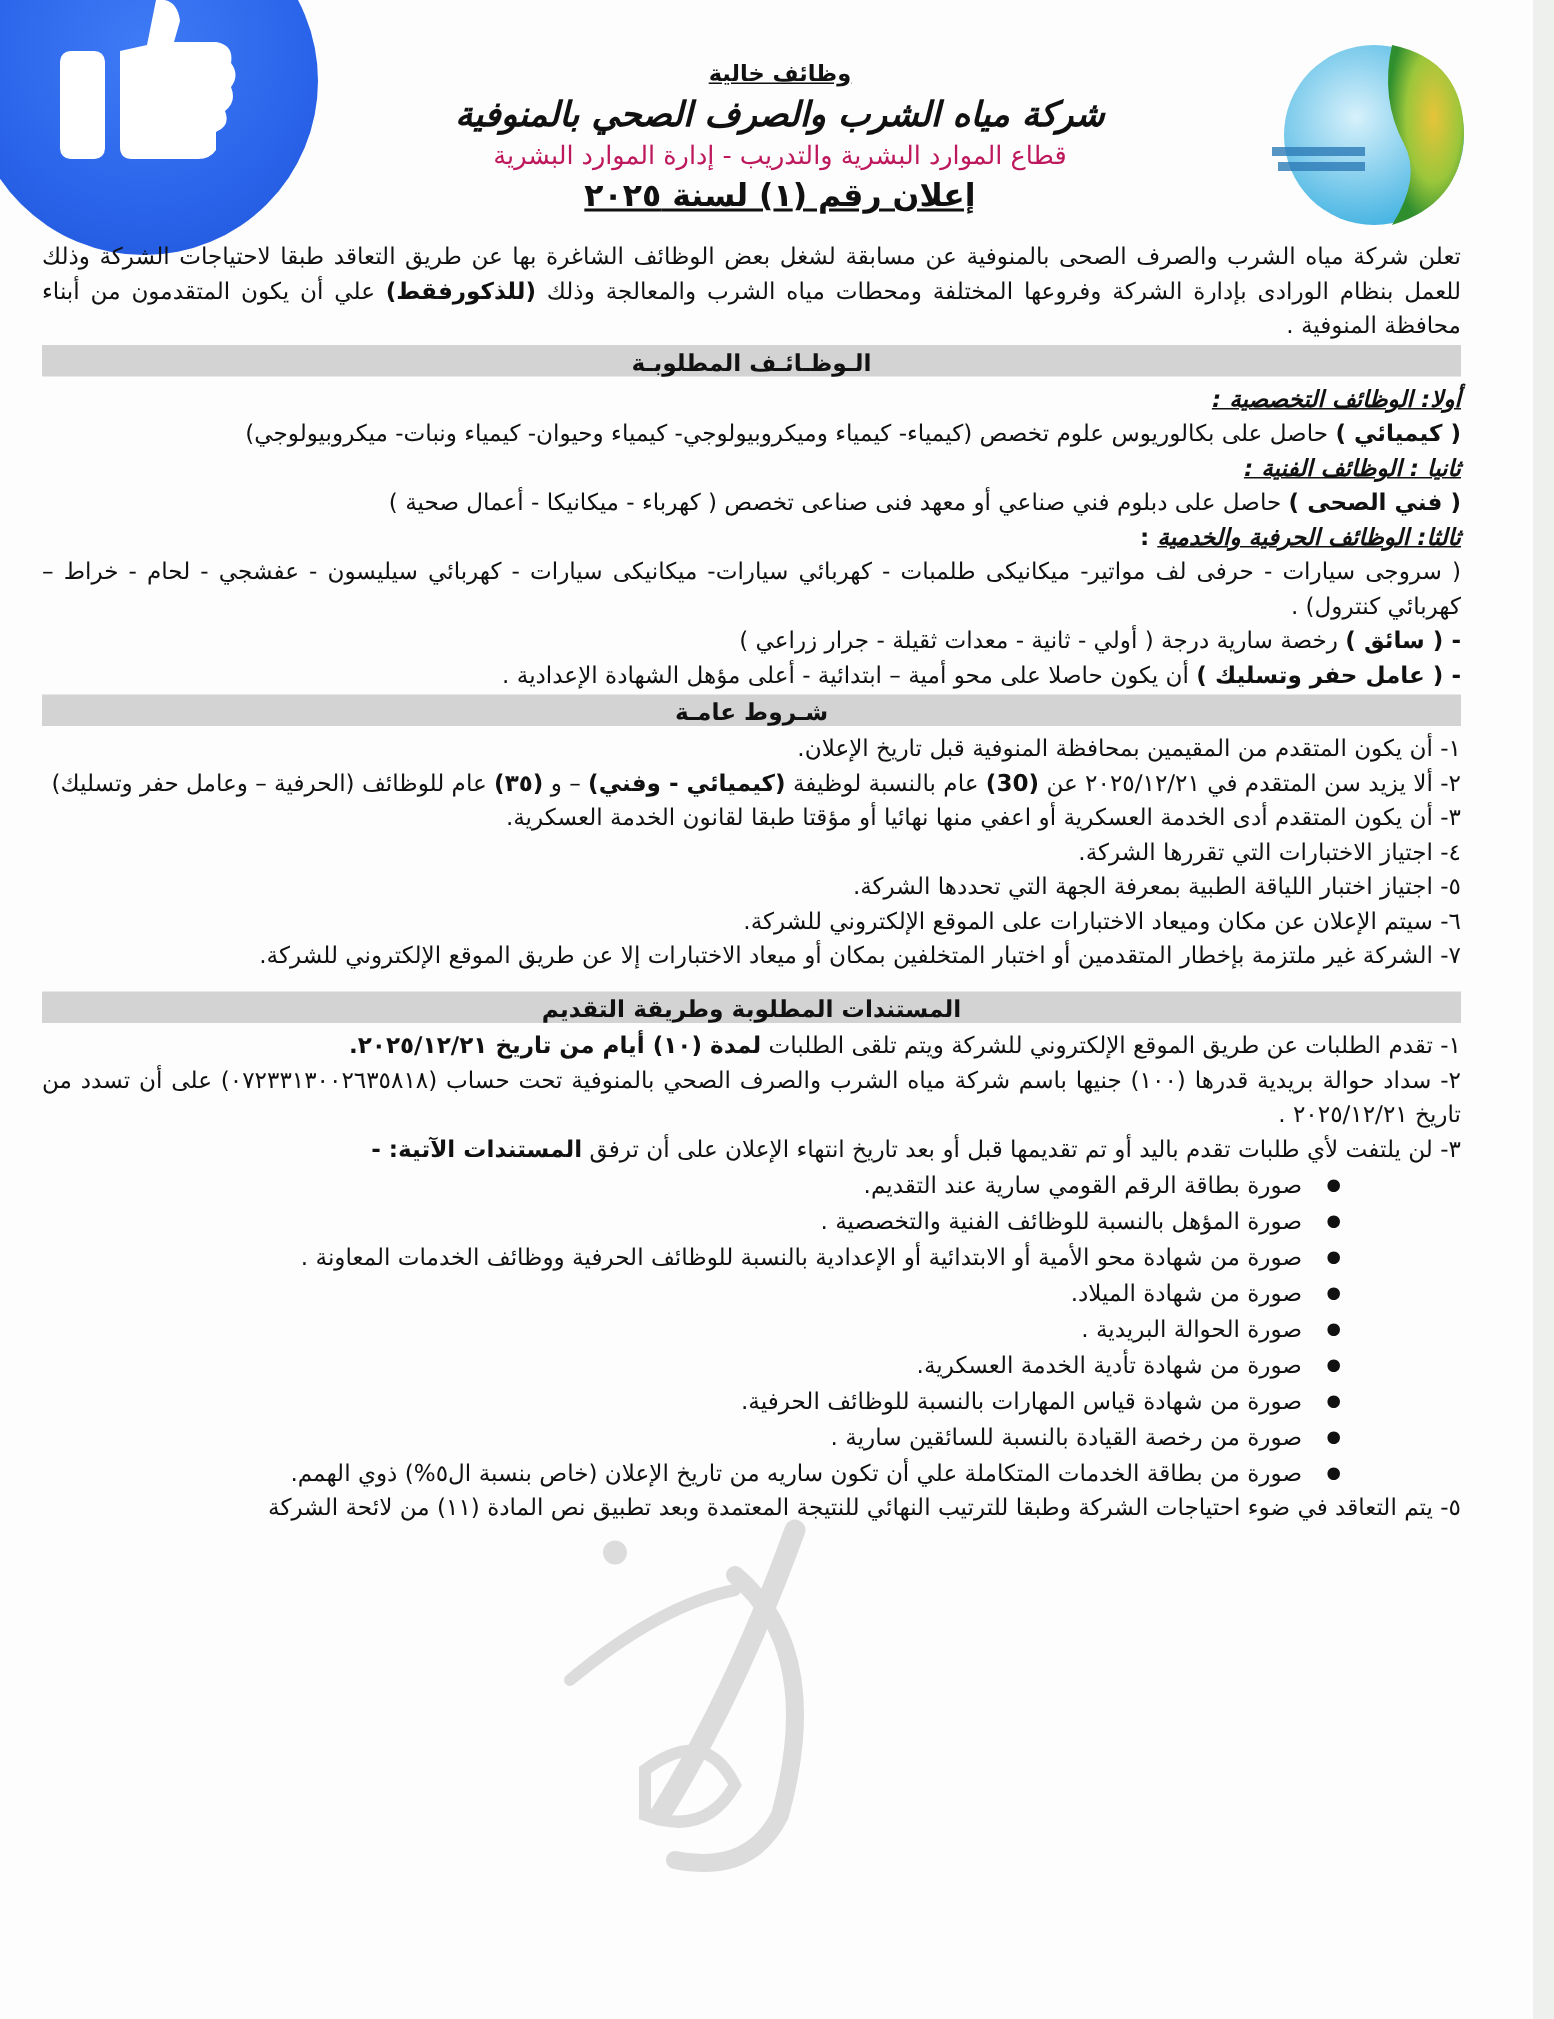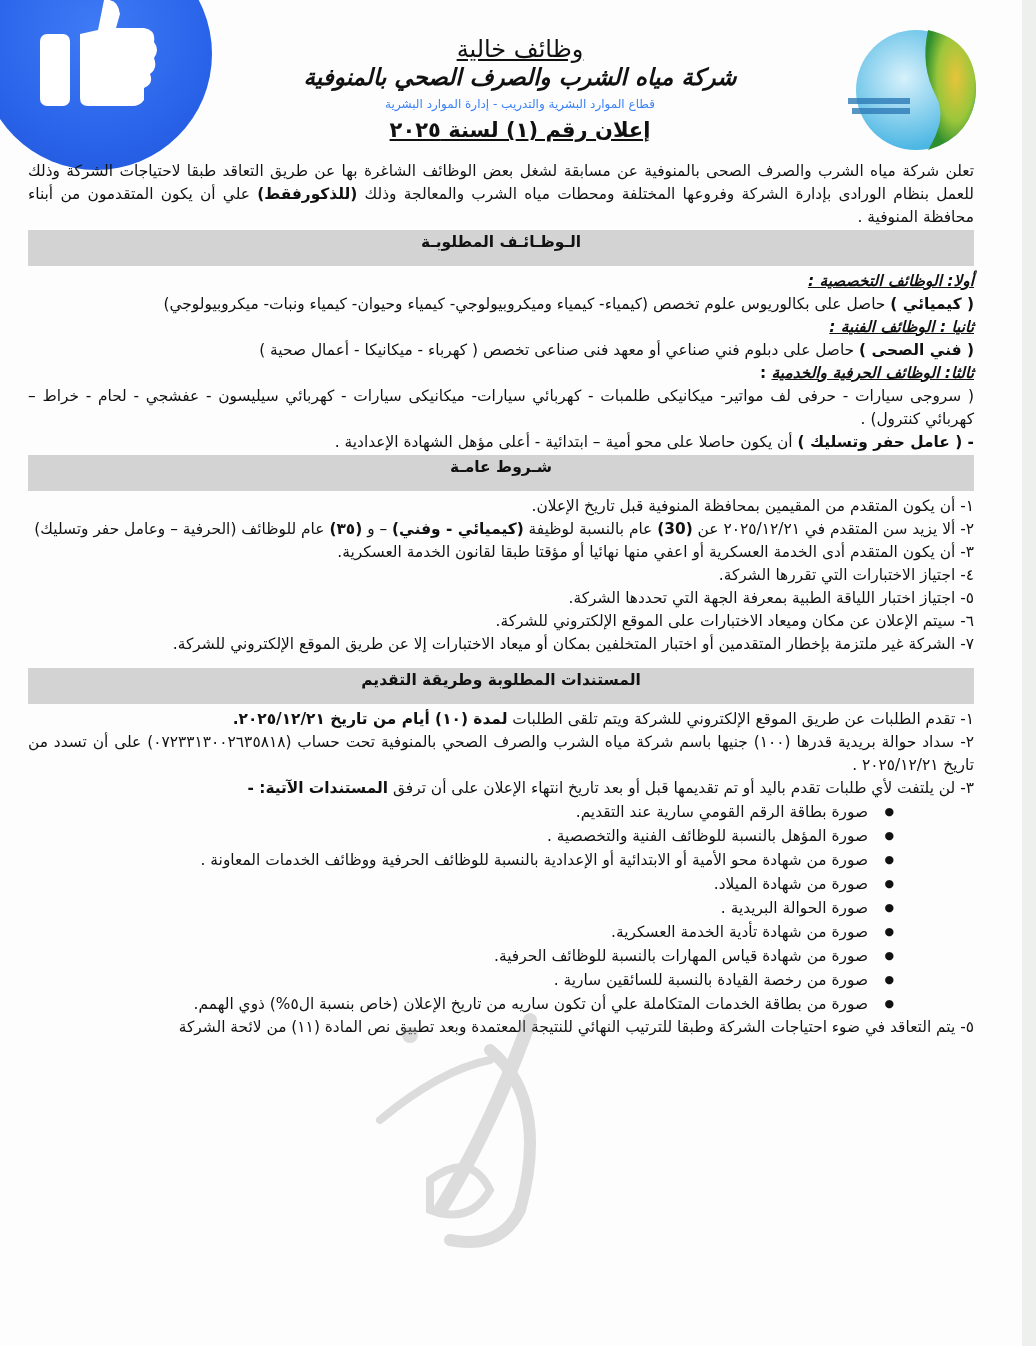--- a/index.html
+++ b/index.html
@@ -12,33 +12,33 @@
   .right-strip { position:absolute; right:0; top:0; width:14px; height:1346px; background:#eef0ee; }
   .like-badge {
     position:absolute; left:-20px; top:-62px; width:232px; height:232px; border-radius:50%;
     background:radial-gradient(circle at 50% 40%, #3f7bf5 0%, #2a64ea 60%, #1f55d8 100%);
   }
   .like-badge svg { position:absolute; left:60px; top:62px; }
   .logo {
     position:absolute; left:848px; top:26px; width:136px; height:128px;
   }
   .header { position:absolute; left:290px; top:36px; width:460px; text-align:center; direction:rtl; }
-  .h-vac { font-weight:normal; font-size:24px; text-decoration:underline; line-height:26px; }
+  .h-vac { font-weight:bold; font-size:15px; text-decoration:underline; line-height:26px; }
   .h-company { font-weight:bold; font-size:23px; line-height:30px;font-style:italic; }
-  .h-sector { font-size:12px; line-height:24px; color:#3b82f6; }
+  .h-sector { font-size:17px; line-height:24px; color:#be185d; }
   .h-ann { font-weight:bold; font-size:21px; text-decoration:underline; line-height:28px; }
 
   .content {
     position:absolute; left:28px; top:160px; width:946px; direction:rtl; text-align:justify;
     font-family:"DejaVu Sans", sans-serif; font-size:15.4px; line-height:23px;
   }
   .content p { margin:0; }
   .band {
     background:#d3d3d3; text-align:center; font-weight:bold; font-size:15.5px;
-    height:36px; line-height:24px; margin:1px 0 4px 0;
+    height:21px; line-height:24px; margin:1px 0 4px 0;
   }
   .subhead { font-weight:bold; text-decoration:underline;font-style:italic; }
   b { font-weight:bold; }
   ul.docs { list-style:none; margin:0; padding:0 80px 0 0; }
   ul.docs li { position:relative; padding-right:26px; line-height:24px; }
   ul.docs li::before { content:"\25CF"; position:absolute; right:0; top:0; font-size:11px; }
   .watermark { position:absolute; left:320px; top:1010px; width:260px; height:240px; opacity:0.28; pointer-events:none; }
 </style>
 </head>
 <body>
@@ -88,20 +88,21 @@
   <div class="band">الـوظـائـف المطلوبـة</div>
 
   <p><span class="subhead">أولا: الوظائف التخصصية  :</span></p>
   <p><b>( كيميائي )</b><span> حاصل على بكالوريوس علوم تخصص (كيمياء- كيمياء وميكروبيولوجي- كيمياء وحيوان- كيمياء ونبات- ميكروبيولوجي)</span></p>
 
   <p><span class="subhead">ثانيا : الوظائف الفنية  :</span></p>
   <p><b>( فني الصحى )</b><span> حاصل على دبلوم فني صناعي أو معهد فنى صناعى تخصص ( كهرباء - ميكانيكا - أعمال صحية )</span></p>
 
   <p><span class="subhead">ثالثا: الوظائف الحرفية والخدمية</span><b> :</b></p>
   <p>( سروجى سيارات - حرفى لف مواتير- ميكانيكى طلمبات - كهربائي سيارات- ميكانيكى سيارات - كهربائي سيليسون - عفشجي - لحام - خراط – كهربائي  كنترول) .</p>
+  <p><b>- ( سائق )</b><span> رخصة سارية درجة ( أولي - ثانية - معدات ثقيلة - جرار زراعي )</span></p>
   <p><b>- ( عامل حفر وتسليك )</b><span> أن يكون حاصلا على محو أمية – ابتدائية - أعلى مؤهل الشهادة الإعدادية .</span></p>
 
   <div class="band">شـروط عامـة</div>
 
   <p>١- أن يكون المتقدم من المقيمين بمحافظة المنوفية قبل تاريخ الإعلان.</p>
   <p>
     <span>٢- ألا يزيد سن المتقدم في ٢٠٢٥/١٢/٢١ عن </span><b>(30)</b><span> عام بالنسبة لوظيفة </span><b>(كيميائي - وفني)</b><span> – و </span><b>(٣٥)</b><span> عام للوظائف (الحرفية – وعامل حفر وتسليك)</span>
   </p>
   <p>٣- أن يكون المتقدم أدى الخدمة العسكرية أو اعفي منها نهائيا أو مؤقتا طبقا لقانون الخدمة العسكرية.</p>
   <p>٤- اجتياز الاختبارات التي تقررها الشركة.</p>

